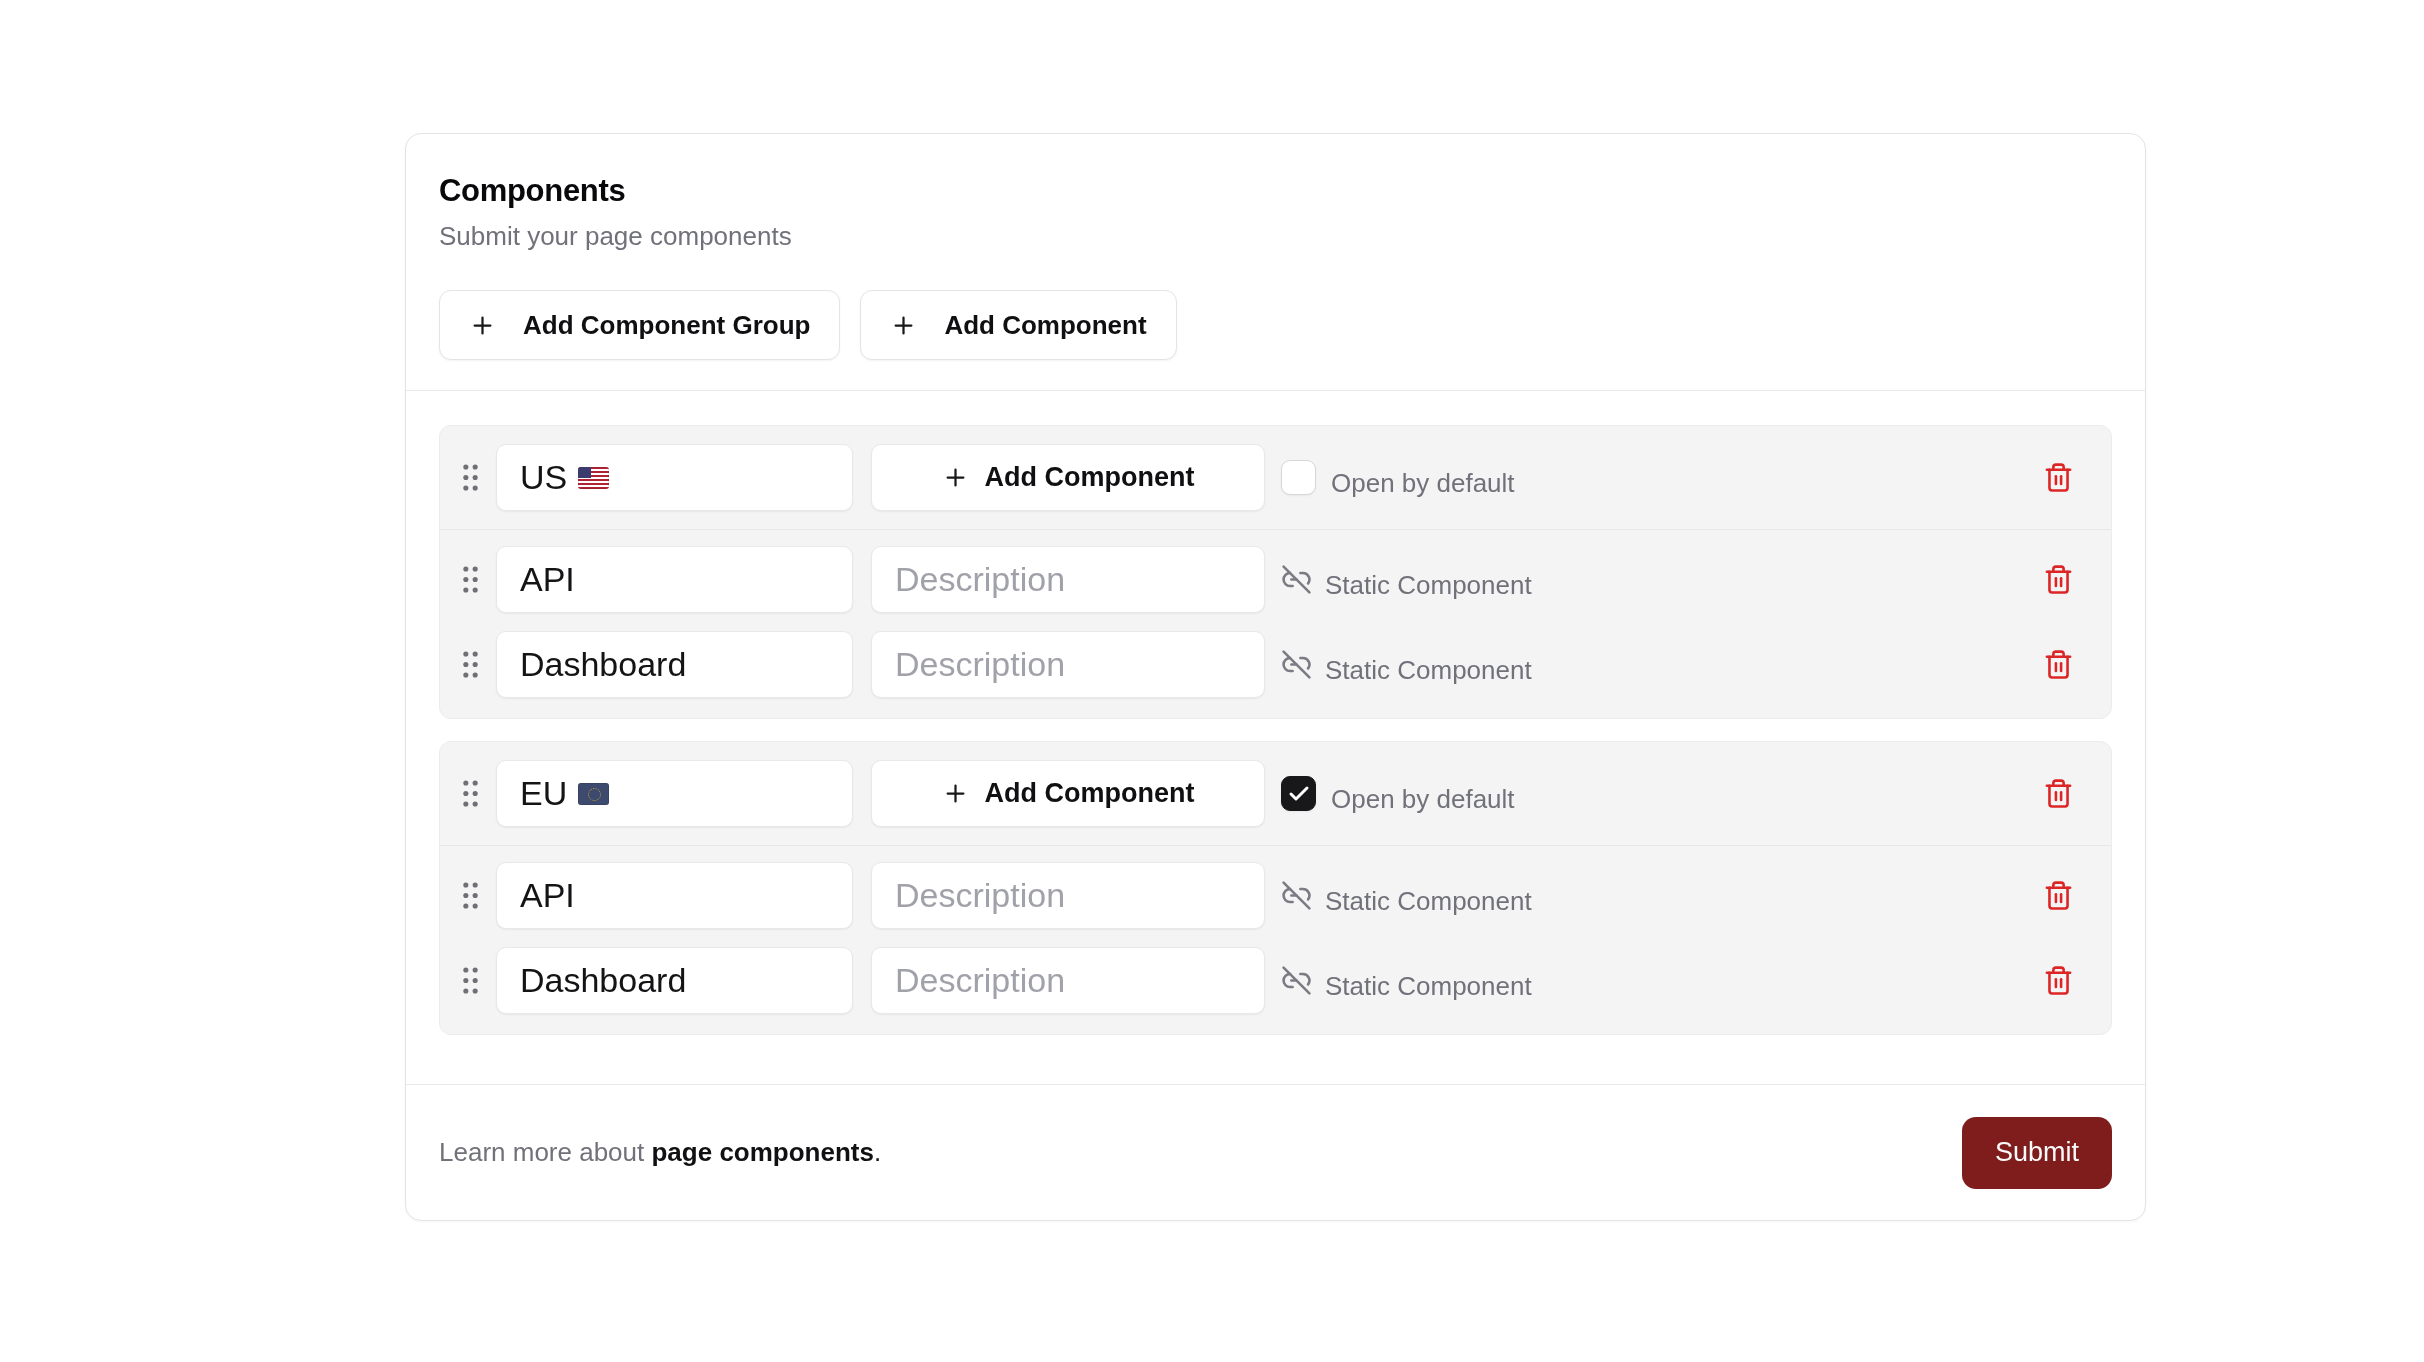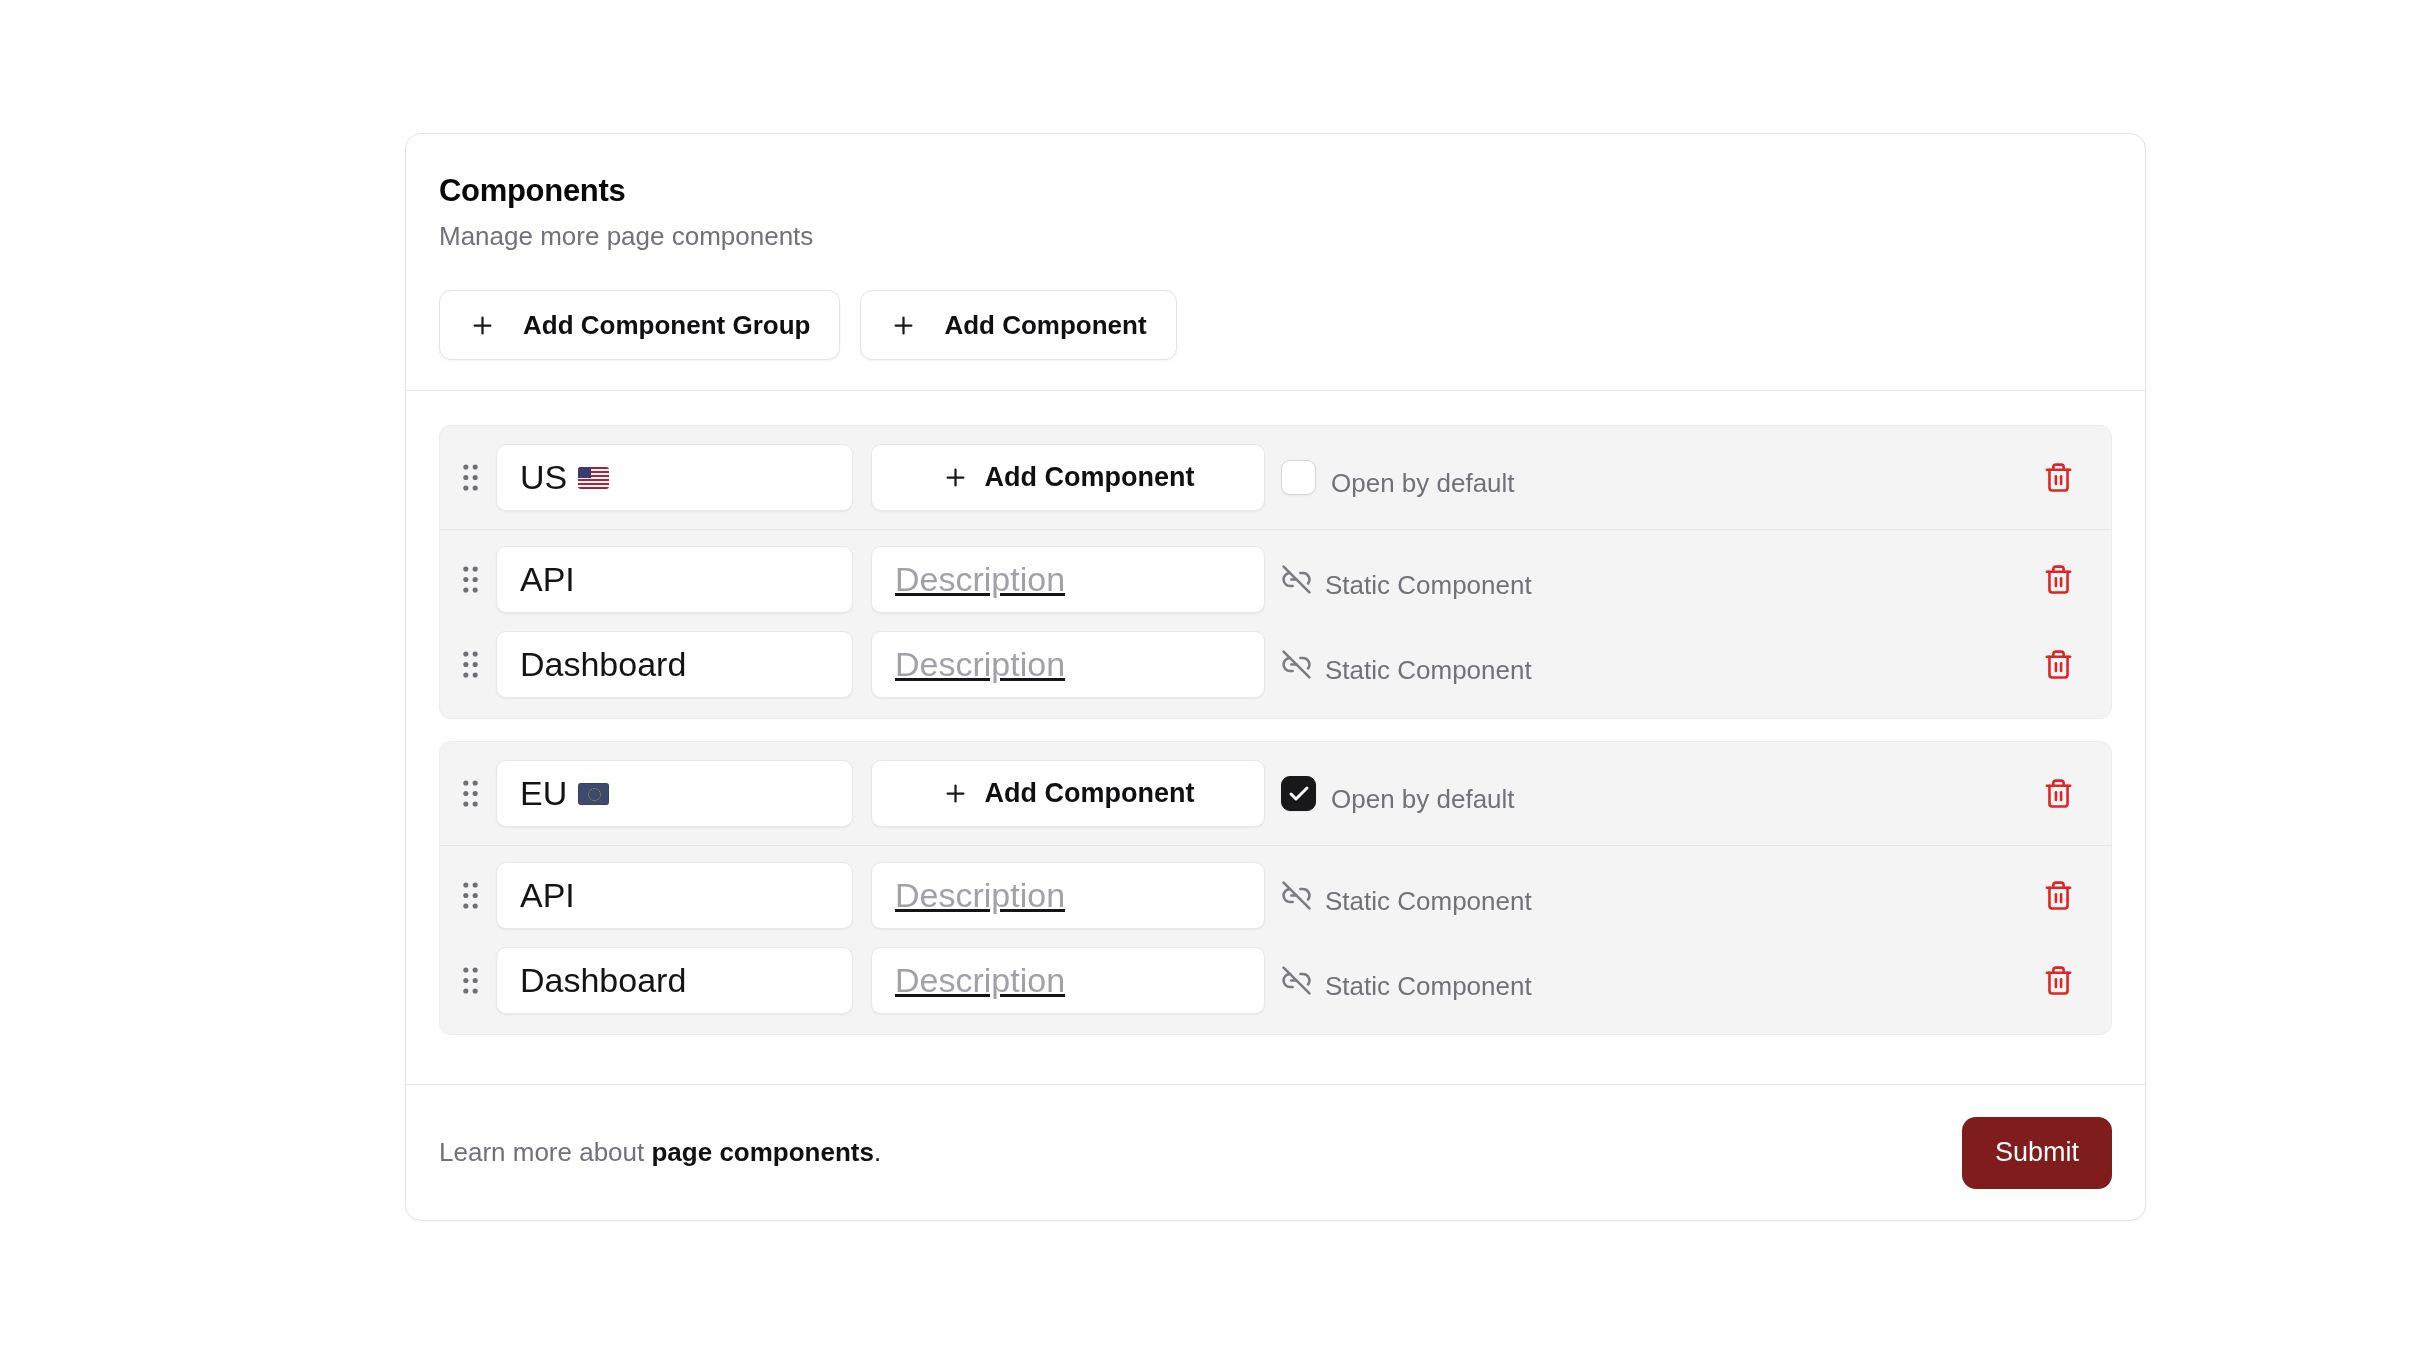--- a/index.html
+++ b/index.html
@@ -55,21 +55,21 @@
     border:1px solid #e8e8ea;
     box-shadow:0 1px 2px rgba(16,16,20,0.06);
   }
   .field {
     width:357px; padding:0 23px;
     font-family:inherit; font-size:34px; color:#141416;
     display:flex; align-items:center; gap:11px;
   }
   input.field { display:inline-block; line-height:65px; }
   input.field::placeholder { color:#a1a1aa; }
-  .desc-field { width:394px; margin-left:18px;text-decoration:underline; }
+  .desc-field { width:394px; margin-left:18px; }
   .row-add {
     width:394px; margin-left:18px;
     display:inline-flex; align-items:center; justify-content:center; gap:16px;
     font-family:inherit; font-size:27px; font-weight:600; color:#101012;
     cursor:pointer;
   }
   .flag { width:31px; height:22px; border-radius:3px; position:relative; flex:none; overflow:hidden; }
   .flag-us { background:repeating-linear-gradient(to bottom,#b22234 0 2px,#ffffff 2px 4px); box-shadow:inset 0 0 0 0.5px rgba(0,0,0,.15); }
   .flag-us::after { content:""; position:absolute; left:0; top:0; width:13px; height:11px; background:#3c3b6e; }
   .flag-eu { background:#3d4a6d; box-shadow:inset 0 0 0 0.5px rgba(0,0,0,.2); }
@@ -111,21 +111,21 @@
     cursor:pointer;
   }
 </style>
 </head>
 <body>
 
 <section class="card">
 
   <header class="card-header">
     <h1 class="card-title">Components</h1>
-    <p class="card-subtitle">Manage more page components</p>
+    <p class="card-subtitle">Submit your page components</p>
     <div class="header-actions">
       <button class="btn">
         <span class="icon">
           <svg width="27" height="27" viewBox="0 0 24 24" fill="none" stroke="#18181b" stroke-width="2" stroke-linecap="round">
               <path d="M5 12h14"></path>
               <path d="M12 5v14"></path>
             </svg>
         </span>
         <span>Add Component Group</span>
       </button>

